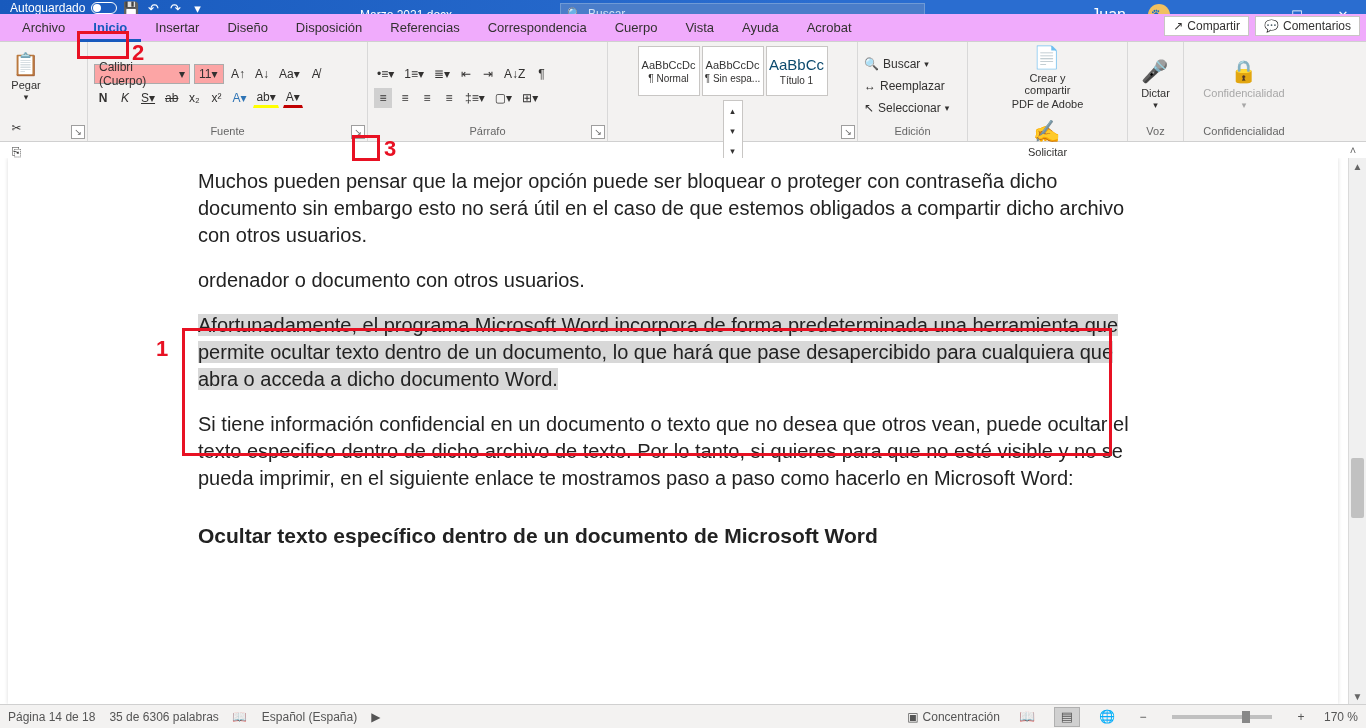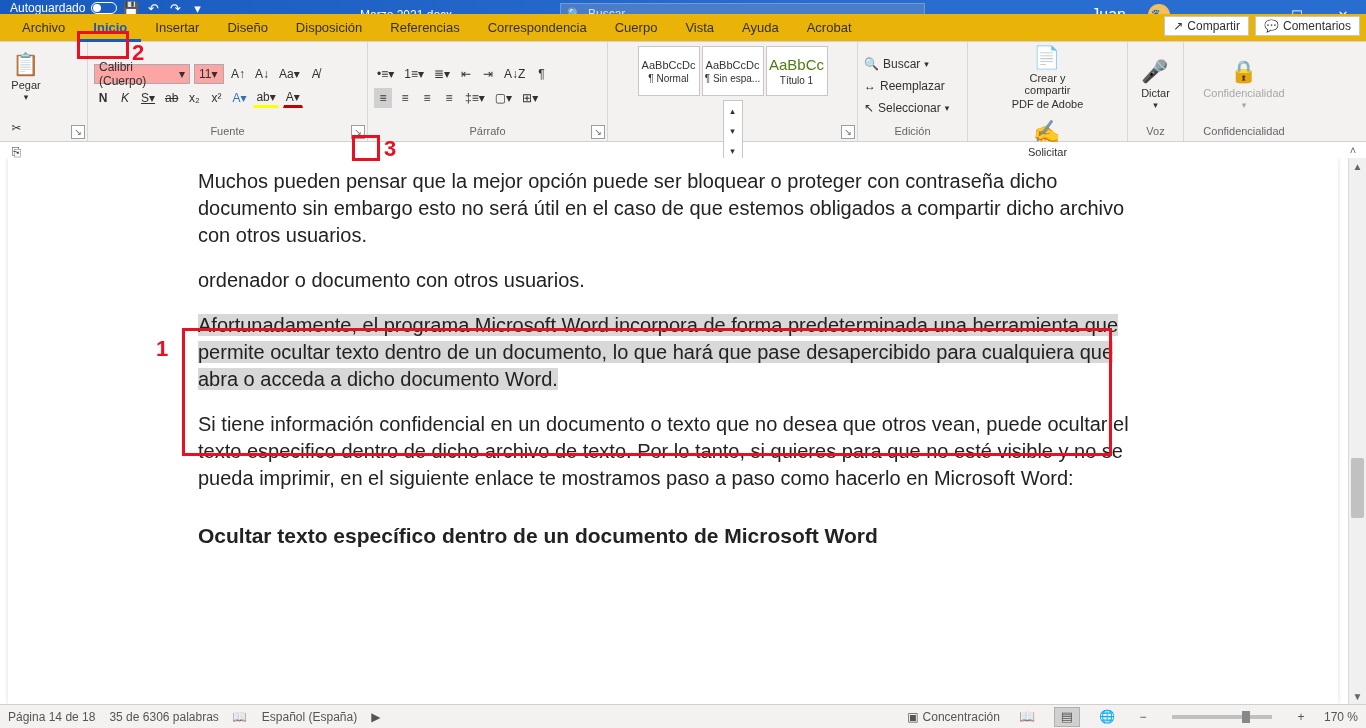--- a/index.html
+++ b/index.html
@@ -13,41 +13,41 @@
 .toggle::after { content: ""; width: 8px; height: 8px; background: #fff; border-radius: 50%; position: absolute; left: 1px; top: 1px; }
 .qat-icn { width: 16px; height: 16px; display: inline-flex; align-items: center; justify-content: center; font-size: 13px; }
 .doc-title { position: absolute; left: 360px; top: 0; line-height: 30px; font-size: 12px; }
 .searchbox { position: absolute; left: 560px; top: 3px; width: 365px; height: 22px; background: #4a7dc9; border: 1px solid #6f9ad6; display: flex; align-items: center; padding: 0 6px; gap: 6px; color: #cfe0f5; font-size: 12px; }
 .titlebar .right { position: absolute; right: 0; top: 0; display: flex; align-items: center; height: 30px; }
 .user { margin-right: 22px; font-size: 16px; }
 .avatar { width: 22px; height: 22px; background: #f0c060; border-radius: 50%; margin-right: 12px; display: inline-flex; align-items: center; justify-content: center; font-size: 12px; color: #333; }
 .winbtn { width: 46px; height: 30px; display: inline-flex; align-items: center; justify-content: center; color: #fff; font-size: 13px; }
 
 
-.tabs { height: 28px; background: #eab308; border-bottom: 1px solid #d0d0d0; display: flex; align-items: center; padding: 0 8px; font-size: 13px; color: #323130; position: relative; }
+.tabs { height: 28px; background: #f0abfc; border-bottom: 1px solid #d0d0d0; display: flex; align-items: center; padding: 0 8px; font-size: 13px; color: #323130; position: relative; }
 .tab { padding: 0 14px; height: 28px; line-height: 28px; cursor: pointer; }
 .tab.active { color: #185abd; border-bottom: 3px solid #185abd; font-weight: 600; }
 .tabs .rightbtns { position: absolute; right: 6px; top: 2px; display: flex; gap: 6px; }
 .linkbtn { border: 1px solid #c8c6c4; background: #fff; padding: 2px 8px; font-size: 12px; color: #323130; display: flex; align-items: center; gap: 4px; }
 
 
 .ribbon { height: 100px; background: #f3f2f1; display: flex; border-bottom: 1px solid #d0d0d0; font-size: 12px; color: #323130; }
 .group { border-right: 1px solid #d8d8d8; display: flex; flex-direction: column; justify-content: space-between; padding: 4px 6px 2px 6px; position: relative; }
 .group-label { text-align: center; font-size: 11px; color: #666; padding-bottom: 2px; }
 .group-body { flex: 1; display: flex; flex-direction: column; justify-content: center; gap: 4px; }
 .row { display: flex; align-items: center; gap: 4px; }
 .btn { height: 20px; min-width: 18px; padding: 0 2px; display: inline-flex; align-items: center; justify-content: center; border: 1px solid transparent; font-size: 12px; }
 .sel { border: 1px solid #ababab; background: #fca5a5; height: 20px; padding: 0 4px; font-size: 12px; display: inline-flex; align-items: center; }
 .launcher { position: absolute; right: 2px; bottom: 2px; width: 14px; height: 14px; border: 1px solid #9e9e9e; font-size: 9px; display: flex; align-items: center; justify-content: center; color: #666; background: #fff; }
 .bigbtn { display: flex; flex-direction: column; align-items: center; justify-content: center; width: 54px; height: 64px; font-size: 11px; text-align: center; line-height: 1.1; gap: 2px; }
 .bigbtn .ic { font-size: 22px; }
 .styles-gallery { display: flex; gap: 2px; }
 .style-item { width: 62px; height: 50px; border: 1px solid #c8c6c4; background: #fff; display: flex; flex-direction: column; align-items: center; justify-content: center; font-size: 10px; gap: 2px; }
 .style-item .prev { font-size: 11px; color: #333; }
-.style-item.big .prev { font-size: 15px; color: #4d7c0f; }
+.style-item.big .prev { font-size: 15px; color: #0c4a6e; }
 .edit-row { display: flex; align-items: center; gap: 4px; font-size: 12px; height: 20px; }
 
 
 .redbox { position: absolute; border: 3px solid #e81123; pointer-events: none; }
 .rednum { position: absolute; color: #e81123; font-weight: 700; font-size: 22px; font-family: Arial; }
 
 
 .docarea { position: absolute; left: 0; top: 158px; right: 0; bottom: 24px; background: #fff; overflow: hidden; }
 .page { position: absolute; left: 8px; right: 28px; top: 0; bottom: 0; background: #fff; box-shadow: 0 0 4px rgba(0,0,0,0.15); padding: 10px 190px 10px 190px; font-family: Calibri, Arial, sans-serif; font-size: 20px; color: #222; line-height: 1.35; }
 .page p { margin-bottom: 18px; }

